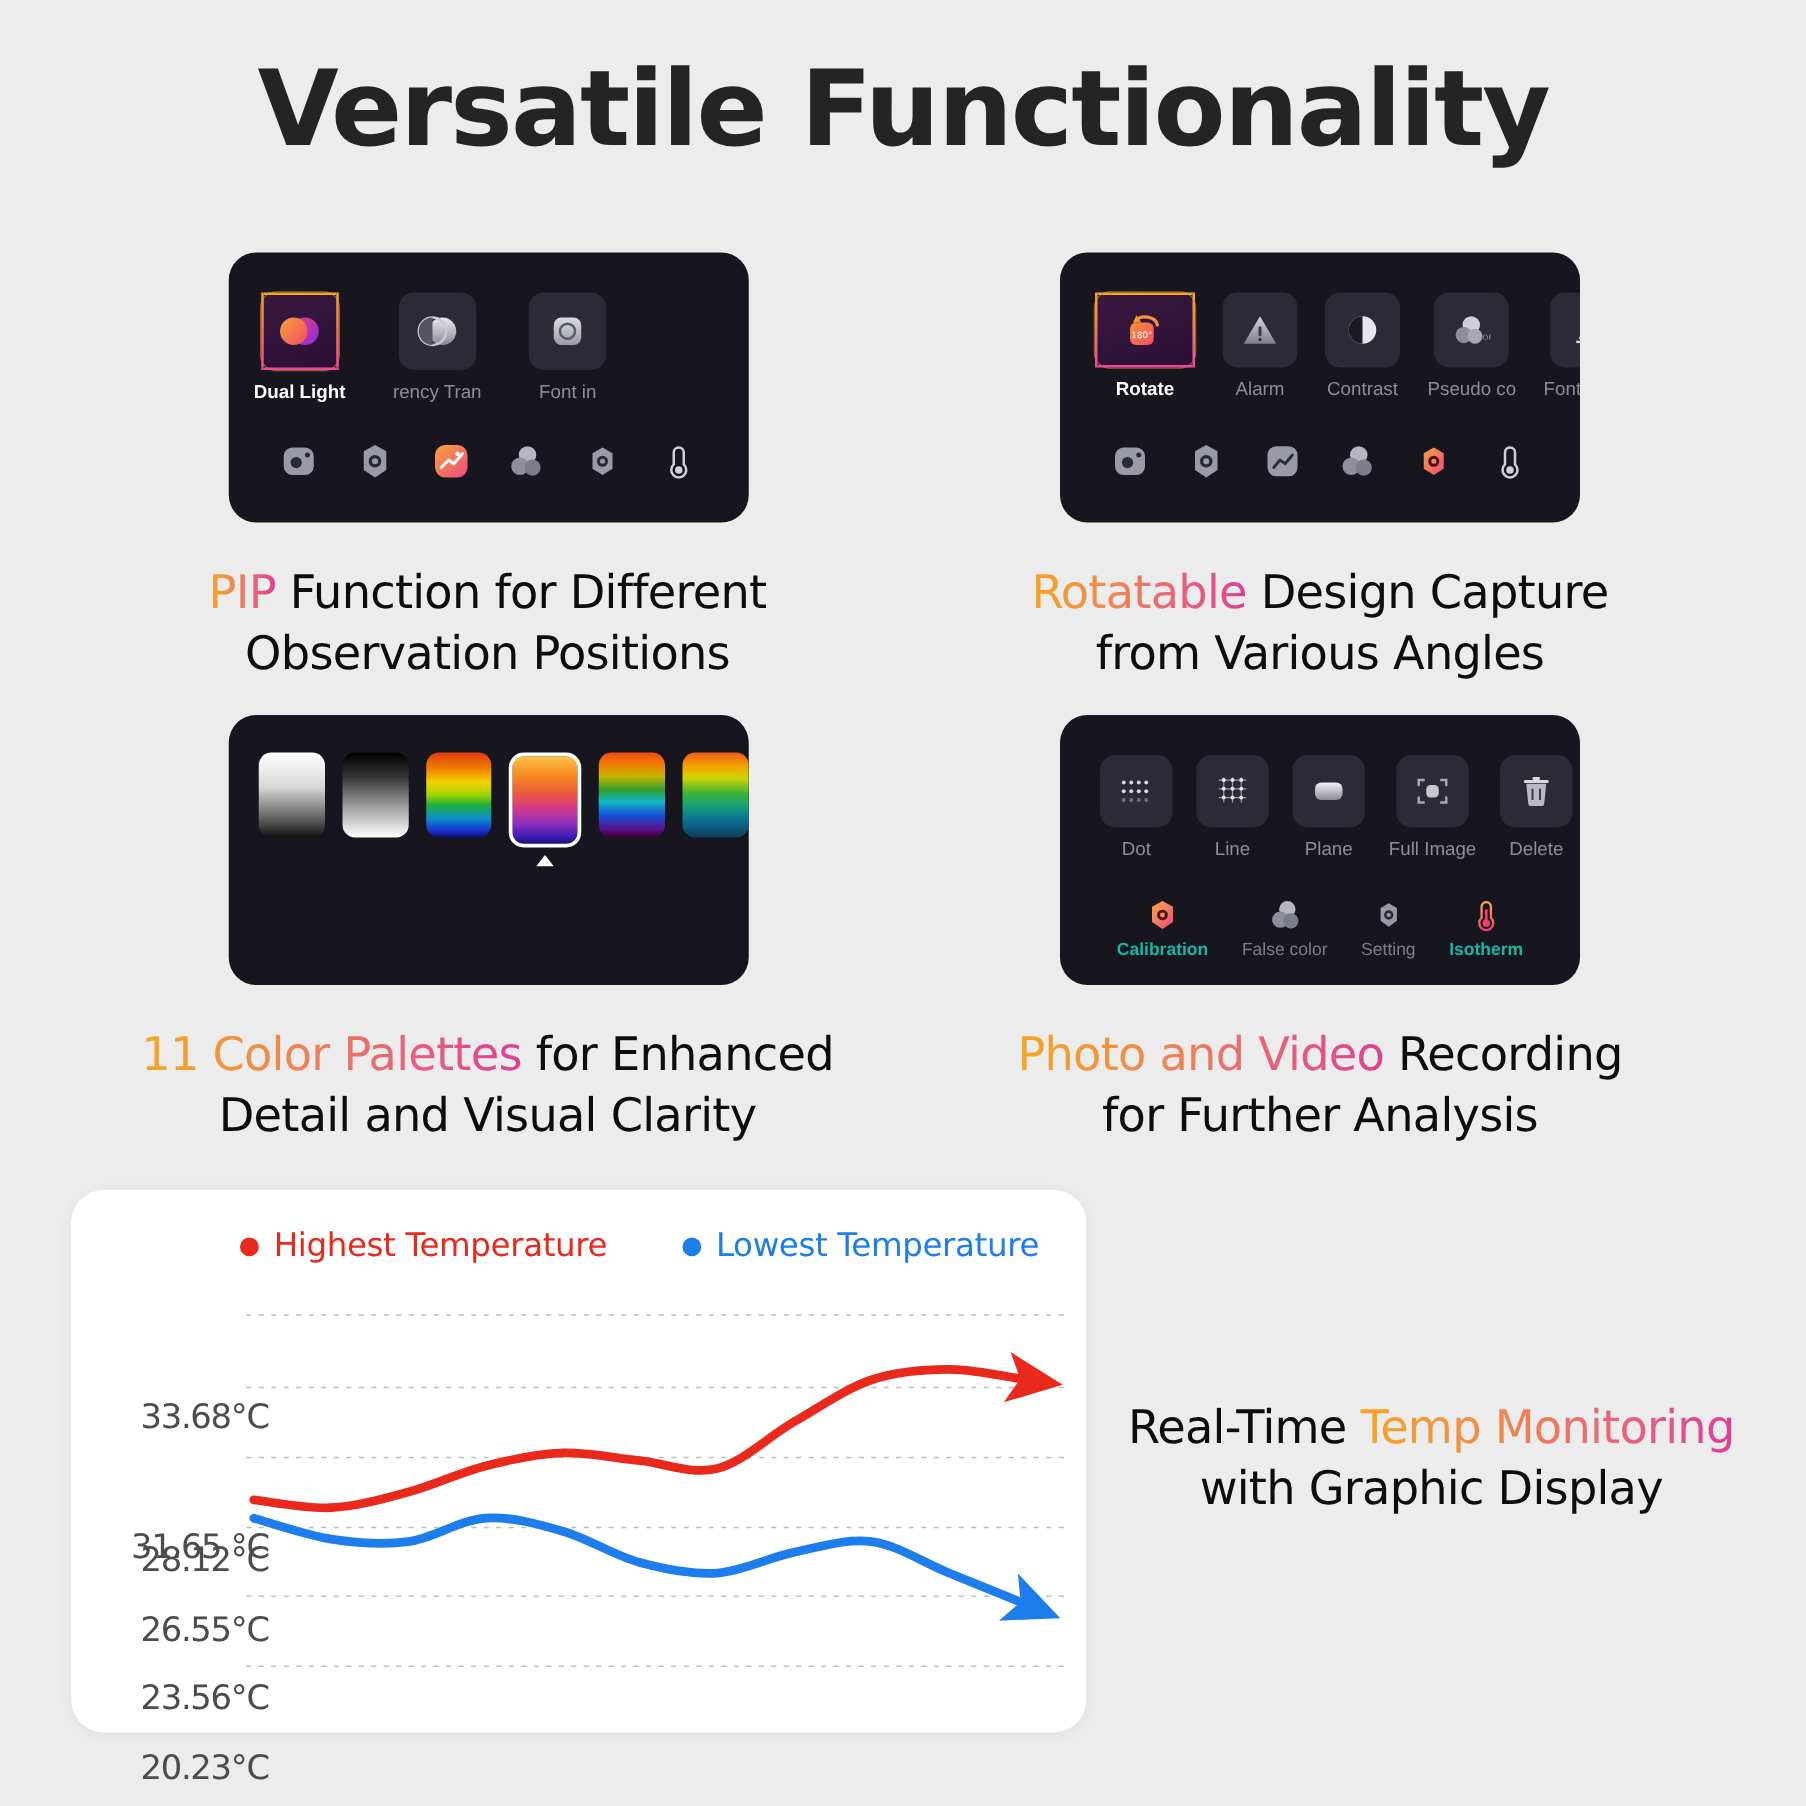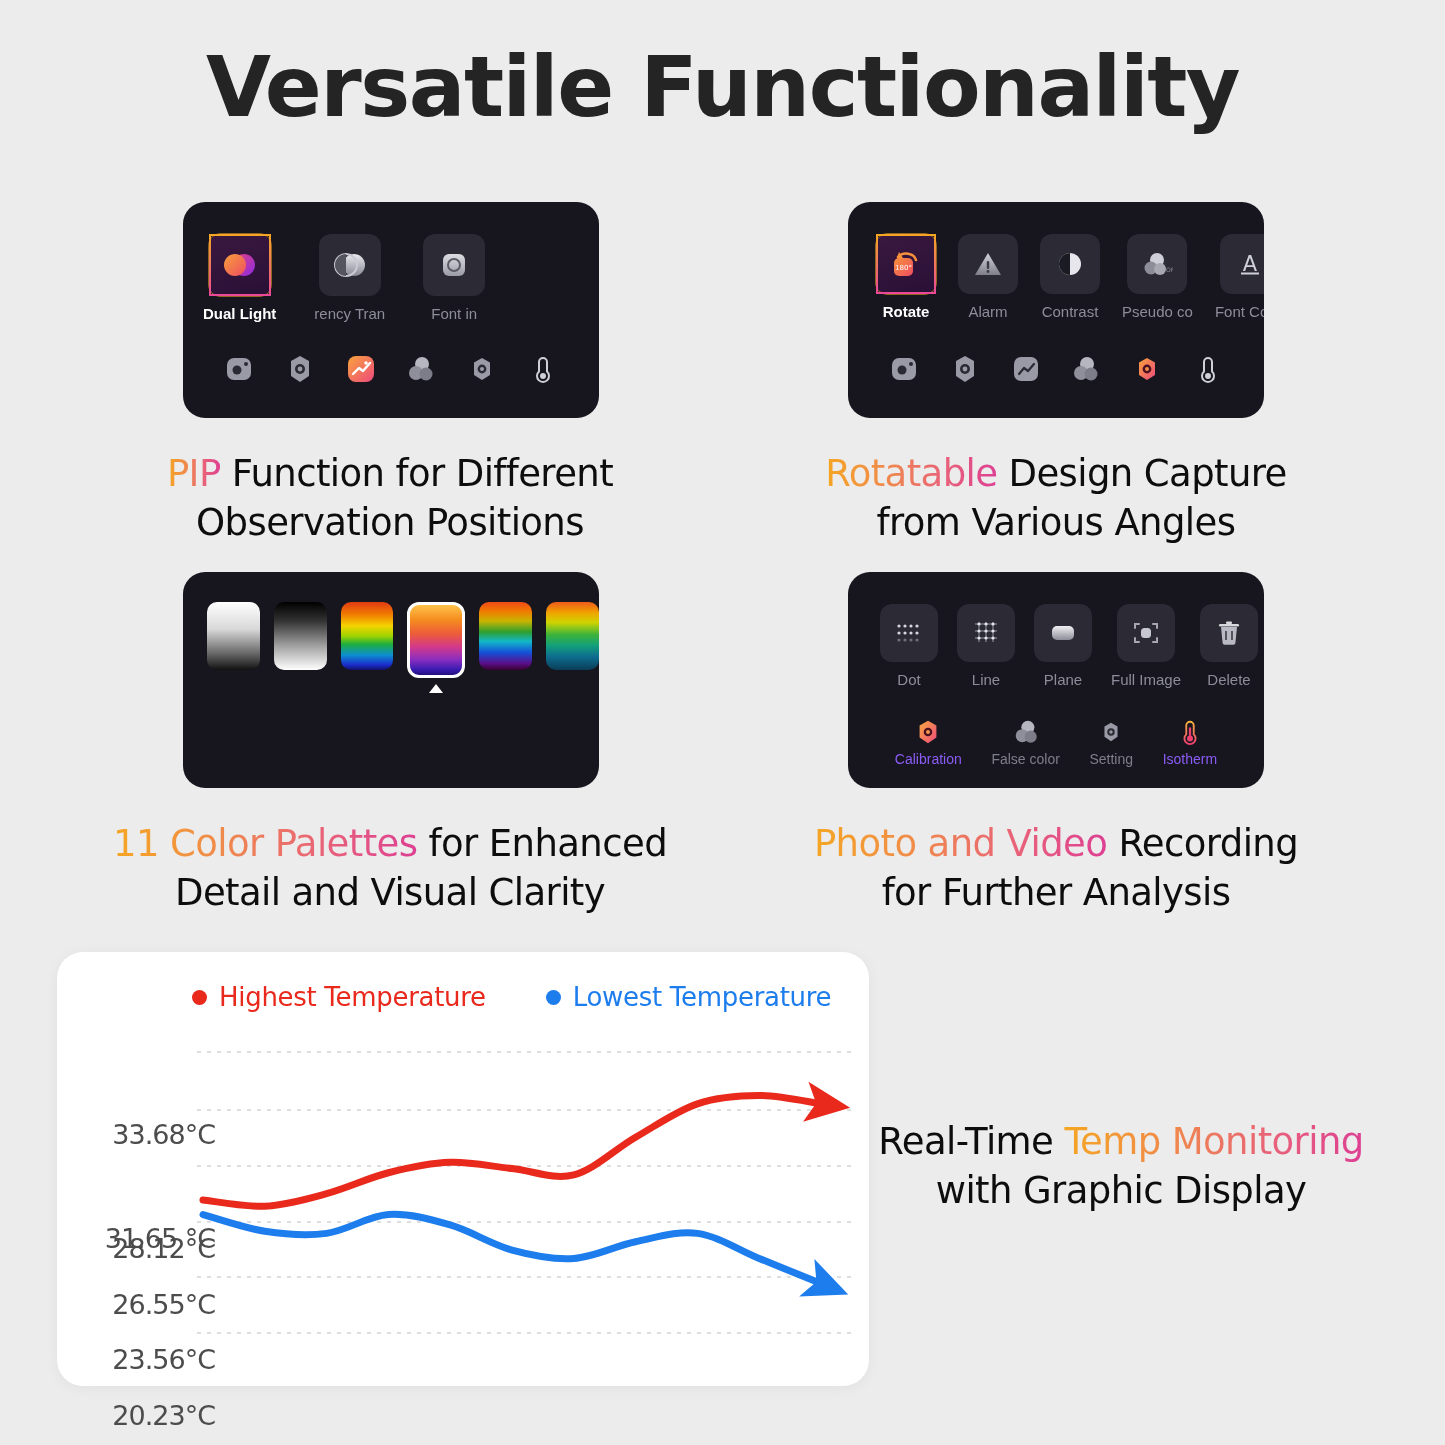--- a/index.html
+++ b/index.html
@@ -75,21 +75,21 @@
     justify-content: space-around;
     align-items: flex-start;
   }
   .tb-item {
     display: flex;
     flex-direction: column;
     align-items: center;
     gap: 5px;
   }
   .tb-label { font-size: 14px; color: #7e7e8a; white-space: nowrap;}
-  .tb-label.active { color:#8b5cf6; font-weight:400; }
+  .tb-label.active { color:#14b8a6; font-weight:700; }
 
   
   .ic { display:block; }
 
   
   .caption {
     position: absolute;
     text-align: center;
     font-size: 37px;
     line-height: 1.32;
@@ -250,21 +250,21 @@
           <circle cx="15" cy="22" r="3" fill="#cfcfd8"></circle>
         </svg>
       </div>
     </div>
   </div>
 
   <div class="panel" style="left:848px; top:202px; width:416px; height:216px;">
     <div class="panel-row-top" style="padding-left:28px; gap:22px;">
 
       <div class="tile-wrap">
-        <div class="tile selected" style="width:60px;height:60px;">
+        <div class="tile selected" style="width:80px;height:60px;">
           <svg width="36" height="32" viewBox="0 0 36 32">
             <defs>
                 <linearGradient id="rtg" x1="0" y1="0" x2="1" y2="1">
               <stop offset="0" stop-color="#f7913a"></stop>
                   <stop offset="1" stop-color="#ef4d62"></stop>
                 </linearGradient>
               </defs>
             <rect x="6" y="10" width="19" height="18" rx="5" fill="url(#rtg)"></rect>
             <text x="15.5" y="22" font-size="7" fill="#fff" text-anchor="middle" font-family="DejaVu Sans, sans-serif">180°</text>
             <path d="M10 9 A10 8 0 0 1 28 12" stroke="#f7913a" stroke-width="2.6" fill="none" stroke-linecap="round"></path>
@@ -596,18 +596,18 @@
           <line x1="0" x2="660" y1="132" y2="132" stroke="#bdbdbd" stroke-width="1.2" stroke-dasharray="4 6"></line>
           <line x1="0" x2="660" y1="188" y2="188" stroke="#bdbdbd" stroke-width="1.2" stroke-dasharray="4 6"></line>
           <line x1="0" x2="660" y1="243" y2="243" stroke="#bdbdbd" stroke-width="1.2" stroke-dasharray="4 6"></line>
           <line x1="0" x2="660" y1="299" y2="299" stroke="#bdbdbd" stroke-width="1.2" stroke-dasharray="4 6"></line>
         </g>
       <path id="lineHigh" fill="none" stroke="#e8291c" stroke-width="7" stroke-linecap="round" marker-end="url(#arrR)" d="M6,165.9167286245353 C16.299999999999997,166.9613382899628 47.2,173.22899628252787 67.8,172.18438661710036 C88.39999999999999,171.13977695167284 109,165.220322180917 129.6,159.6490706319703 C150.2,154.07781908302357 170.79999999999998,143.97992565055765 191.39999999999998,138.7568773234201 C211.99999999999997,133.53382899628255 232.6,129.00718711276335 253.2,128.310780669145 C273.8,127.61437422552666 294.4,132.489219330855 315,134.57843866171 C335.6,136.667657992565 356.19999999999993,146.06914498141262 376.79999999999995,140.84609665427507 C397.4,135.62304832713752 417.99999999999994,115.07905824039649 438.59999999999997,103.24014869888472 C459.2,91.40123915737296 479.79999999999995,76.77670384138786 500.4,69.81263940520446 C521,62.84857496902107 541.5999999999999,61.45576208178436 562.1999999999999,61.45576208178436 C582.8,61.45576208178436 613.7,68.41982651796778 624,69.81263940520446"></path>
       <path id="lineLow" fill="none" stroke="#1d7ded" stroke-width="7" stroke-linecap="round" marker-end="url(#arrB)" d="M6,180.54126394052048 C16.299999999999997,183.32688971499383 47.2,194.12118959107806 67.8,197.25501858736058 C88.39999999999999,200.3888475836431 109,202.12986369268896 129.6,199.3442379182156 C150.2,196.55861214374227 170.79999999999998,181.93407682775717 191.39999999999998,180.54126394052048 C211.99999999999997,179.1484510532838 232.6,185.06790582403968 253.2,190.98736059479558 C273.8,196.90681536555147 294.4,210.48674101610905 315,216.05799256505577 C335.6,221.6292441140025 356.19999999999993,225.80768277571252 376.79999999999995,224.41486988847583 C397.4,223.02205700123915 417.99999999999994,211.8795539033457 438.59999999999997,207.70111524163568 C459.2,203.52267657992564 479.79999999999995,196.55861214374227 500.4,199.3442379182156 C521,202.12986369268896 541.5999999999999,216.05799256505577 562.1999999999999,224.41486988847583 C582.8,232.7717472118959 613.7,245.307063197026 624,249.48550185873603"></path>
     </svg>
   </div>
 
-  <div class="caption" style="left:866px; top:1118px; width:510px;">
+  <div class="caption" style="left:890px; top:1118px; width:510px;">
     <span>Real-Time </span><span class="hl">Temp Monitoring</span><br>
     <span>with Graphic Display</span>
   </div>
 
 </div>
 
 </body></html>

